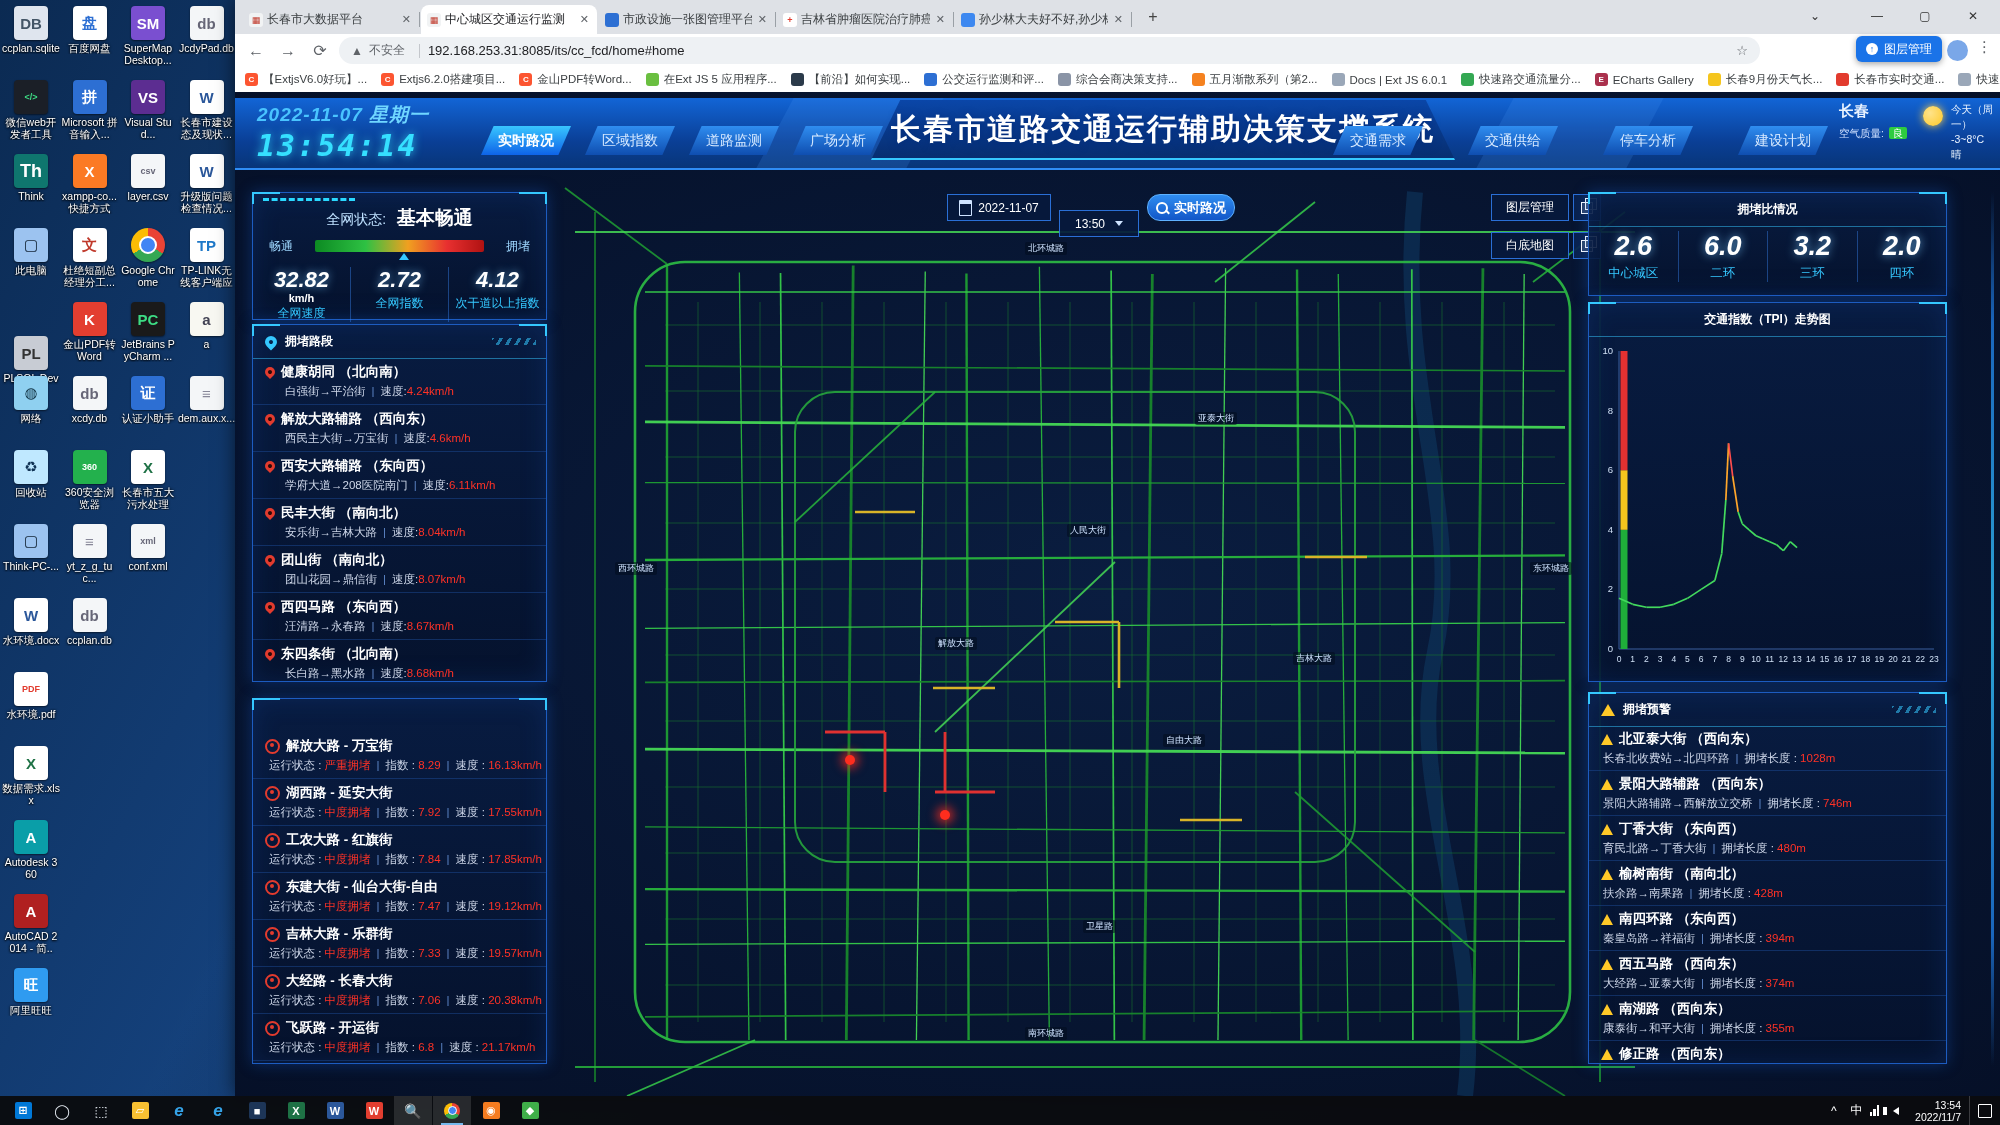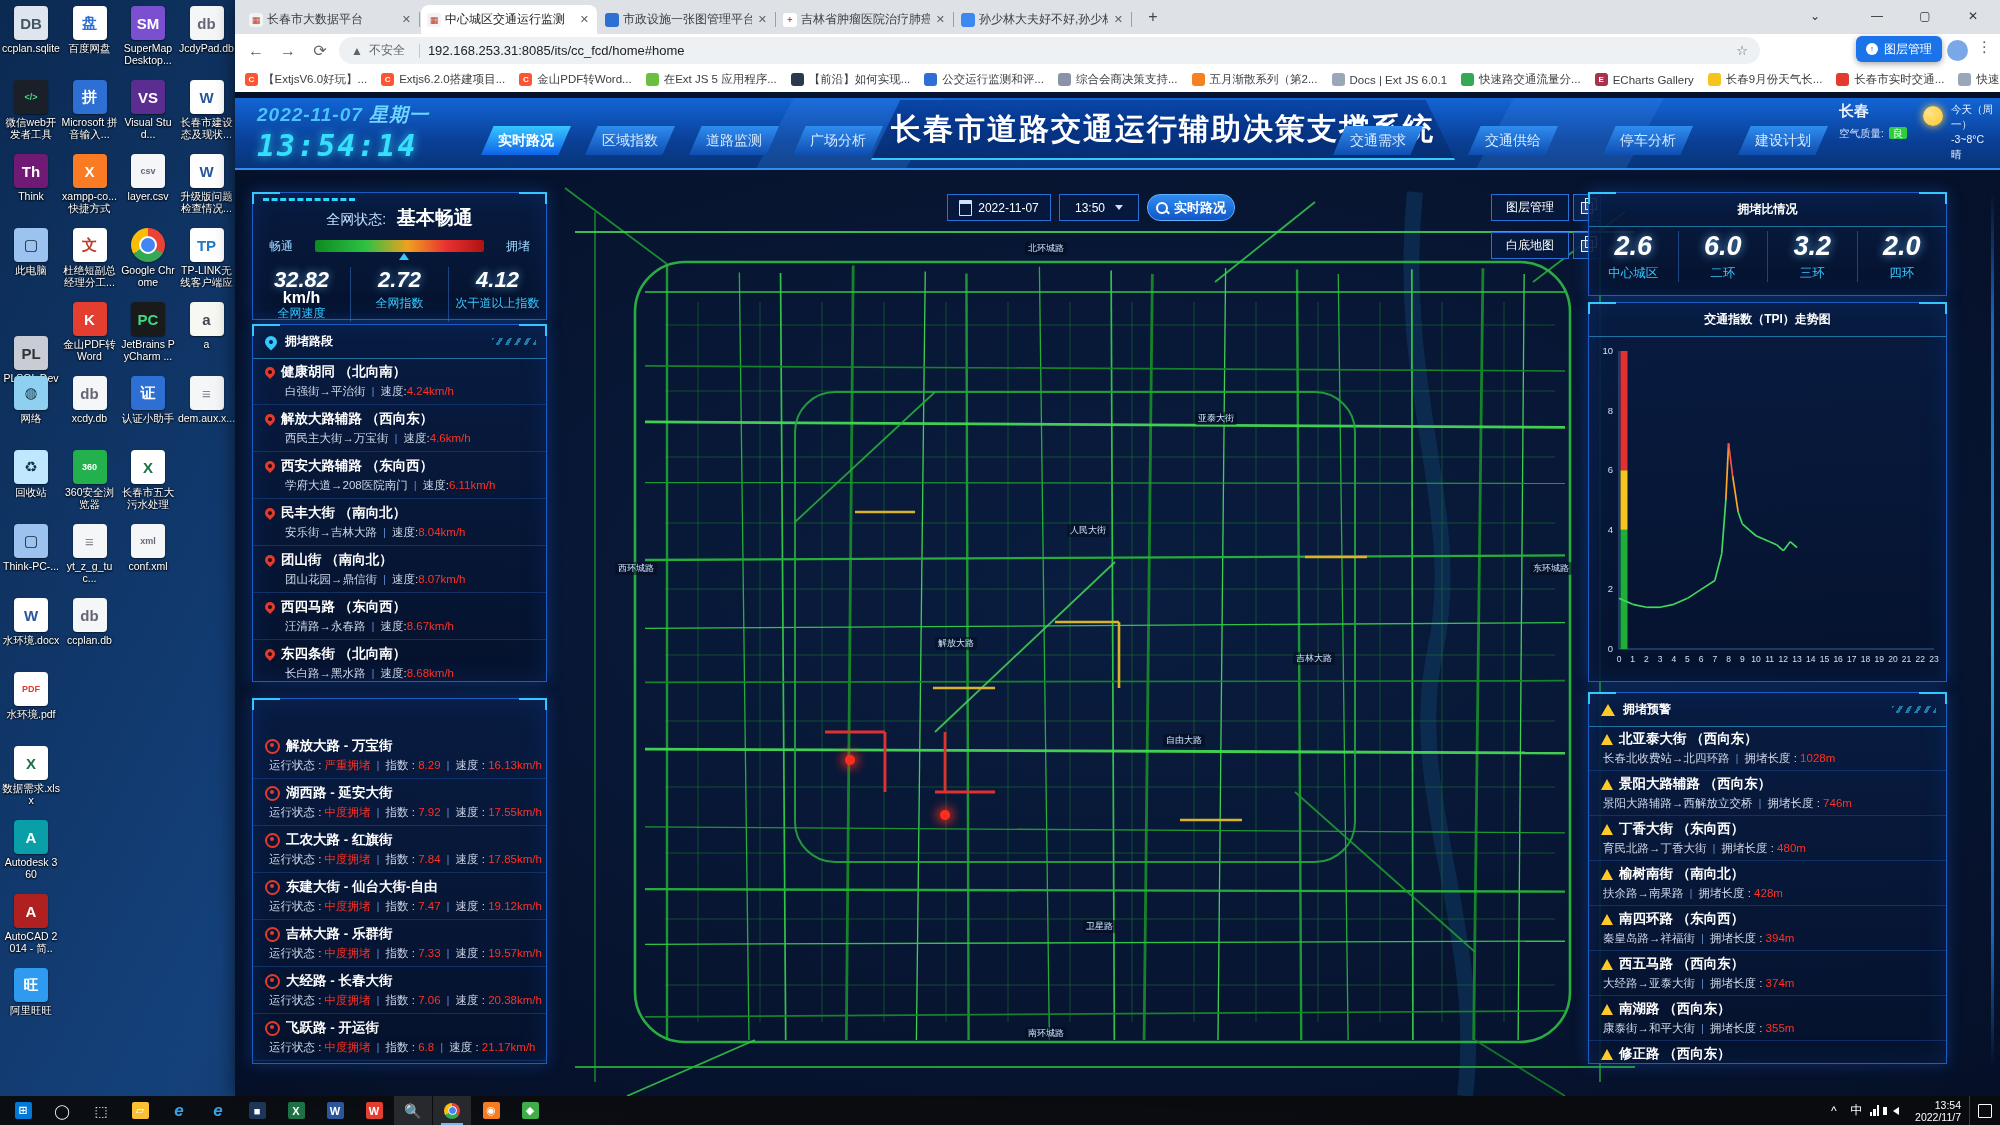--- a/index.html
+++ b/index.html
@@ -97,21 +97,21 @@
   #srow .val{font-size:19px;font-weight:bold;color:#fff;margin-left:6px;}
   #gbar{position:absolute;left:62px;right:62px;top:47px;height:12px;border-radius:2px;
       background:linear-gradient(90deg,#0c8a22,#2ec143 30%,#f0a020 55%,#e83030 78%,#b01212);}
   #gl{position:absolute;left:16px;top:45px;font-size:12px;color:#9fd8ff;}
   #gr{position:absolute;right:16px;top:45px;font-size:12px;color:#9fd8ff;}
   #gmark{position:absolute;left:146px;top:60px;width:0;height:0;border-left:5px solid transparent;border-right:5px solid transparent;border-bottom:7px solid #35c8ff;}
   #status-stats{position:absolute;left:0;right:0;top:74px;display:flex;}
   .stc{flex:1;text-align:center;border-left:1px solid rgba(60,140,255,.4);}
   .stc:first-child{border-left:none;}
   .stc .v{font-size:22px;font-weight:bold;font-style:italic;color:#fff;text-shadow:0 0 8px rgba(120,200,255,.7);}
-  .stc .u{font-size:16px;font-weight:bold;color:#fff;line-height:10px;}
+  .stc .u{font-size:11px;font-weight:bold;color:#fff;line-height:10px;}
   .stc .l{font-size:12px;color:#35c8ff;margin-top:2px;}
   
   .list{position:absolute;left:0;right:0;top:33px;bottom:0;overflow:hidden;}
   .it{padding:5px 10px 5px 12px;border-bottom:1px solid rgba(30,80,160,.45);}
   .l1{display:flex;align-items:center;gap:6px;font-size:13.5px;font-weight:bold;color:#fff;}
   .l2{font-size:11.5px;color:#cfd8ea;margin:3px 0 0 20px;white-space:nowrap;}
   .l2 .sep{color:#5d86c8;margin:0 6px;}
   .red{color:#ff3226;}
   .rpin{width:10px;height:10px;border-radius:50% 50% 50% 0;transform:rotate(-45deg);background:#e23b2e;flex:none;position:relative;}
   .rpin:after{content:"";position:absolute;left:3px;top:3px;width:4px;height:4px;border-radius:50%;background:#2a0a0a;}
@@ -160,21 +160,21 @@
 <div id="desktop-icons">
     <div class="dit" style="left: 2px; top: 6px;">
       <div class="di" style="background: rgb(223, 229, 238); color: rgb(68, 85, 102); font-size: 15px;">DB</div>
       <div class="dlab">ccplan.sqlite</div>
     </div>
     <div class="dit" style="left: 2px; top: 80px;">
       <div class="di" style="background: rgb(27, 31, 39); color: rgb(61, 220, 132); font-size: 9px;">&lt;/&gt;</div>
       <div class="dlab">微信web开发者工具</div>
     </div>
     <div class="dit" style="left: 2px; top: 154px;">
-      <div class="di" style="background: #701a75; color: rgb(255, 255, 255); font-size: 15px;">Th</div>
+      <div class="di" style="background: #0f766e; color: rgb(255, 255, 255); font-size: 18px;">Th</div>
       <div class="dlab">Think</div>
     </div>
     <div class="dit" style="left: 2px; top: 228px;">
       <div class="di" style="background: rgb(156, 195, 240); color: rgb(17, 34, 51); font-size: 15px;">▢</div>
       <div class="dlab">此电脑</div>
     </div>
     <div class="dit" style="left: 2px; top: 302px; margin-top: 34px;">
       <div class="di" style="background: rgb(200, 204, 212); color: rgb(51, 51, 51); font-size: 15px;">PL</div>
       <div class="dlab">PLSQL Developer</div>
     </div>
@@ -698,21 +698,21 @@
             <div class="l2" style="margin-left: 4px;"><span>运行状态 : </span><span class="red">中度拥堵</span><span class="sep">|</span><span>指数 : </span><span class="red">6.8</span><span class="sep">|</span><span>速度 : </span><span class="red">21.17km/h</span></div>
           </div>
           <div class="it"></div>
         </div>
     </div>
 
     <div class="mctl" style="left:712px;top:102px;width:102px">
       <span class="cal"></span>
       <span>2022-11-07</span>
       </div>
-    <div class="mctl" style="left:824px;top:102px;width:78px">
+    <div class="mctl" style="left:824px;top:118px;width:78px">
       <span>13:50</span>
       <span class="caret"></span>
       </div>
     <div class="mctl" id="msearch" style="left:912px;top:102px;width:86px">
       <span class="mag"></span>
       <span>实时路况</span>
       </div>
     <div class="mctl" style="left:1256px;top:102px;width:76px">
       <span>图层管理</span>
       </div>

